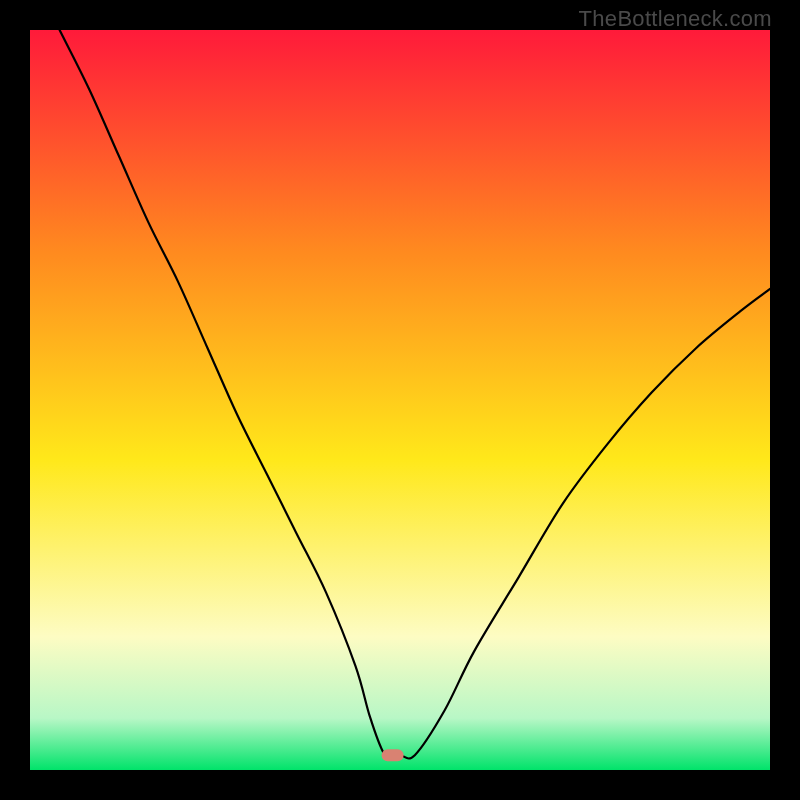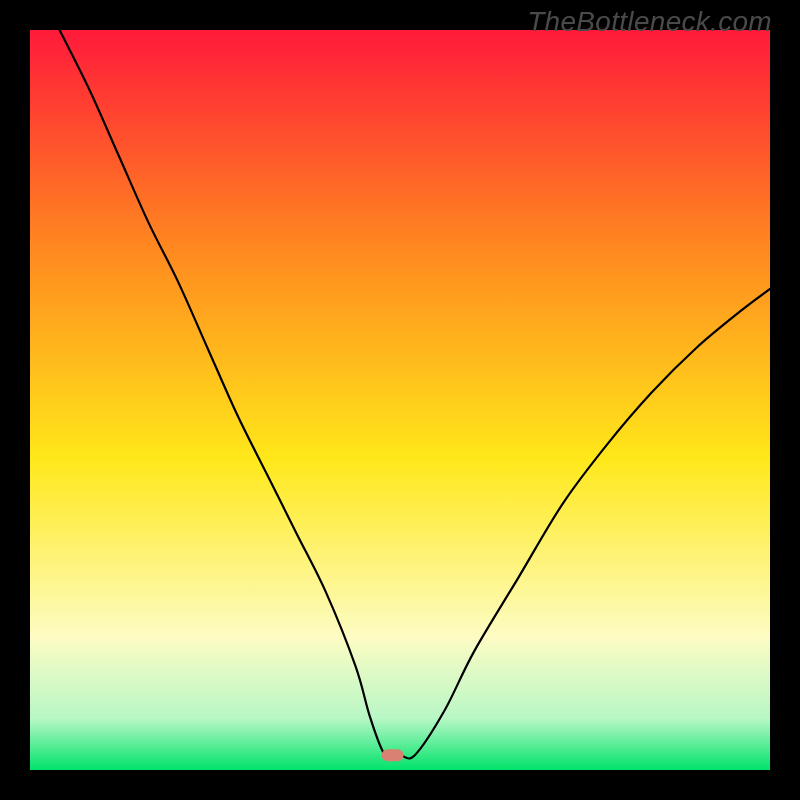--- a/index.html
+++ b/index.html
@@ -28,25 +28,24 @@
   .plot-area svg {
     display: block;
     width: 740px;
     height: 740px;
   }
   .watermark {
     position: absolute;
     top: 6px;
     right: 28px;
     color: #4a4a4a;
-    font-size: 28px;
+    font-size: 22px;
     font-weight: 500;
     letter-spacing: 0.3px;
     user-select: none;
-    font-style: italic;
   }
   .marker {
     fill: #d98272;
     stroke: none;
   }
   .curve {
     fill: none;
     stroke: #000;
     stroke-width: 2.2;
     stroke-linejoin: round;

